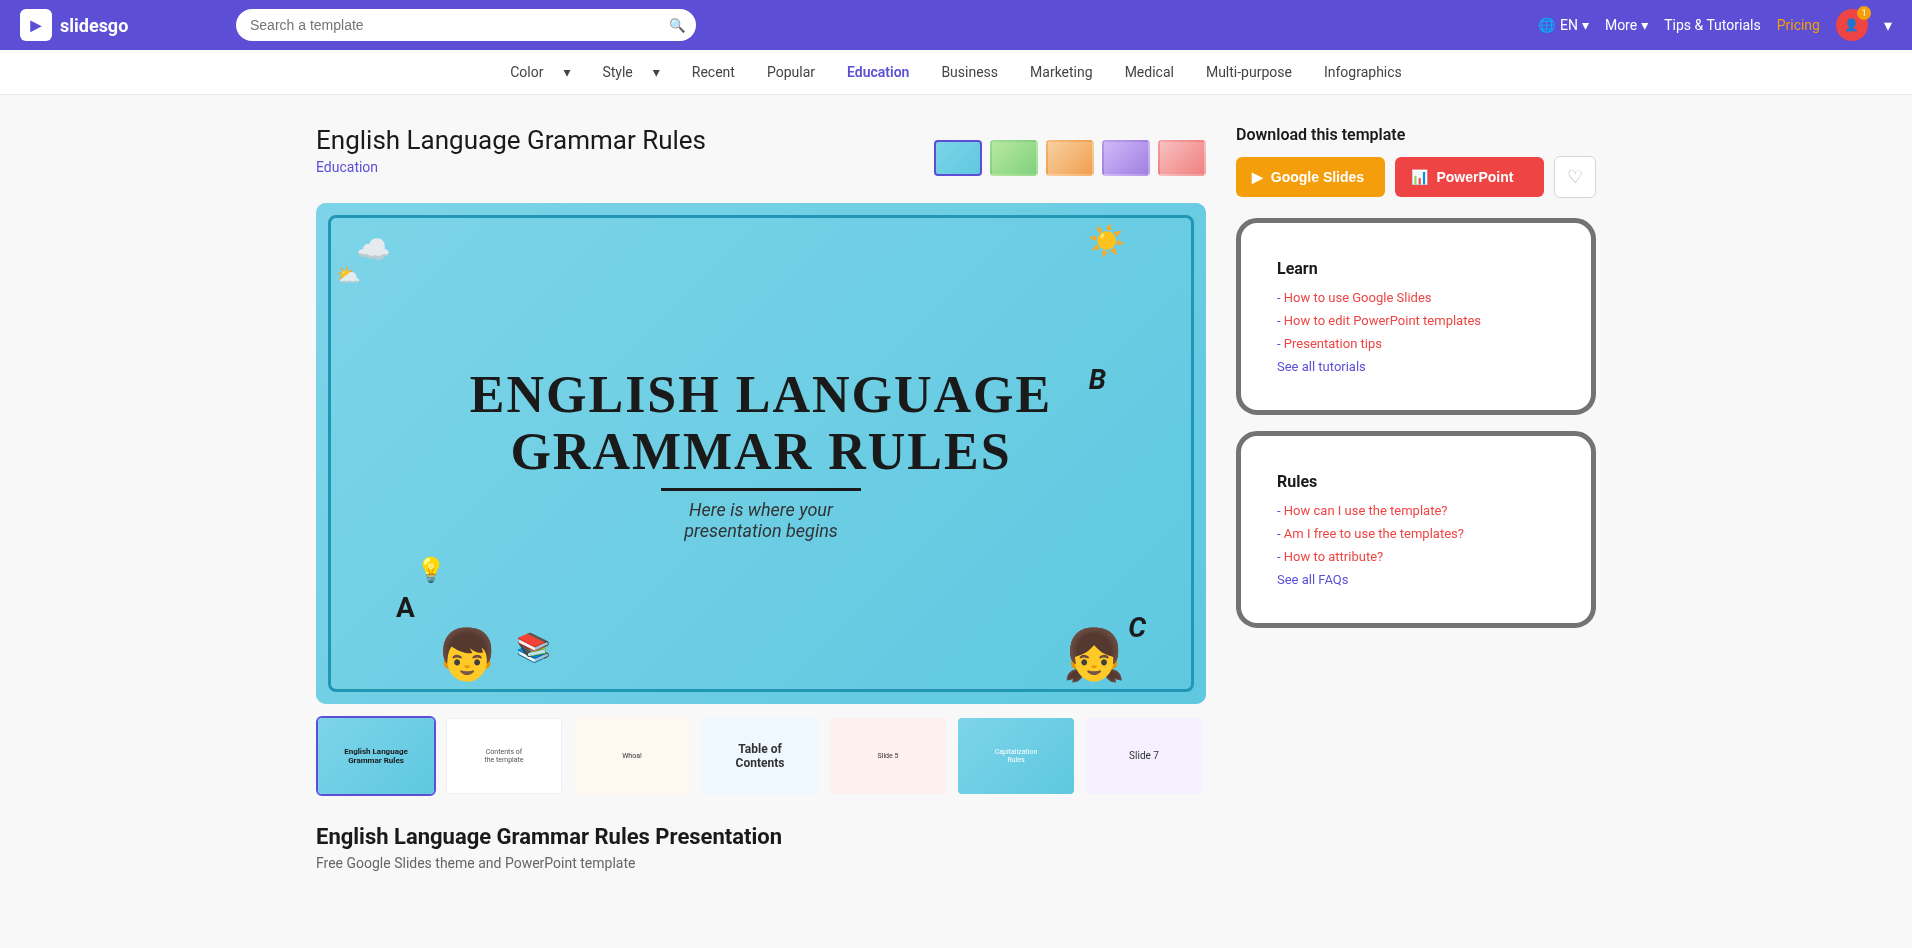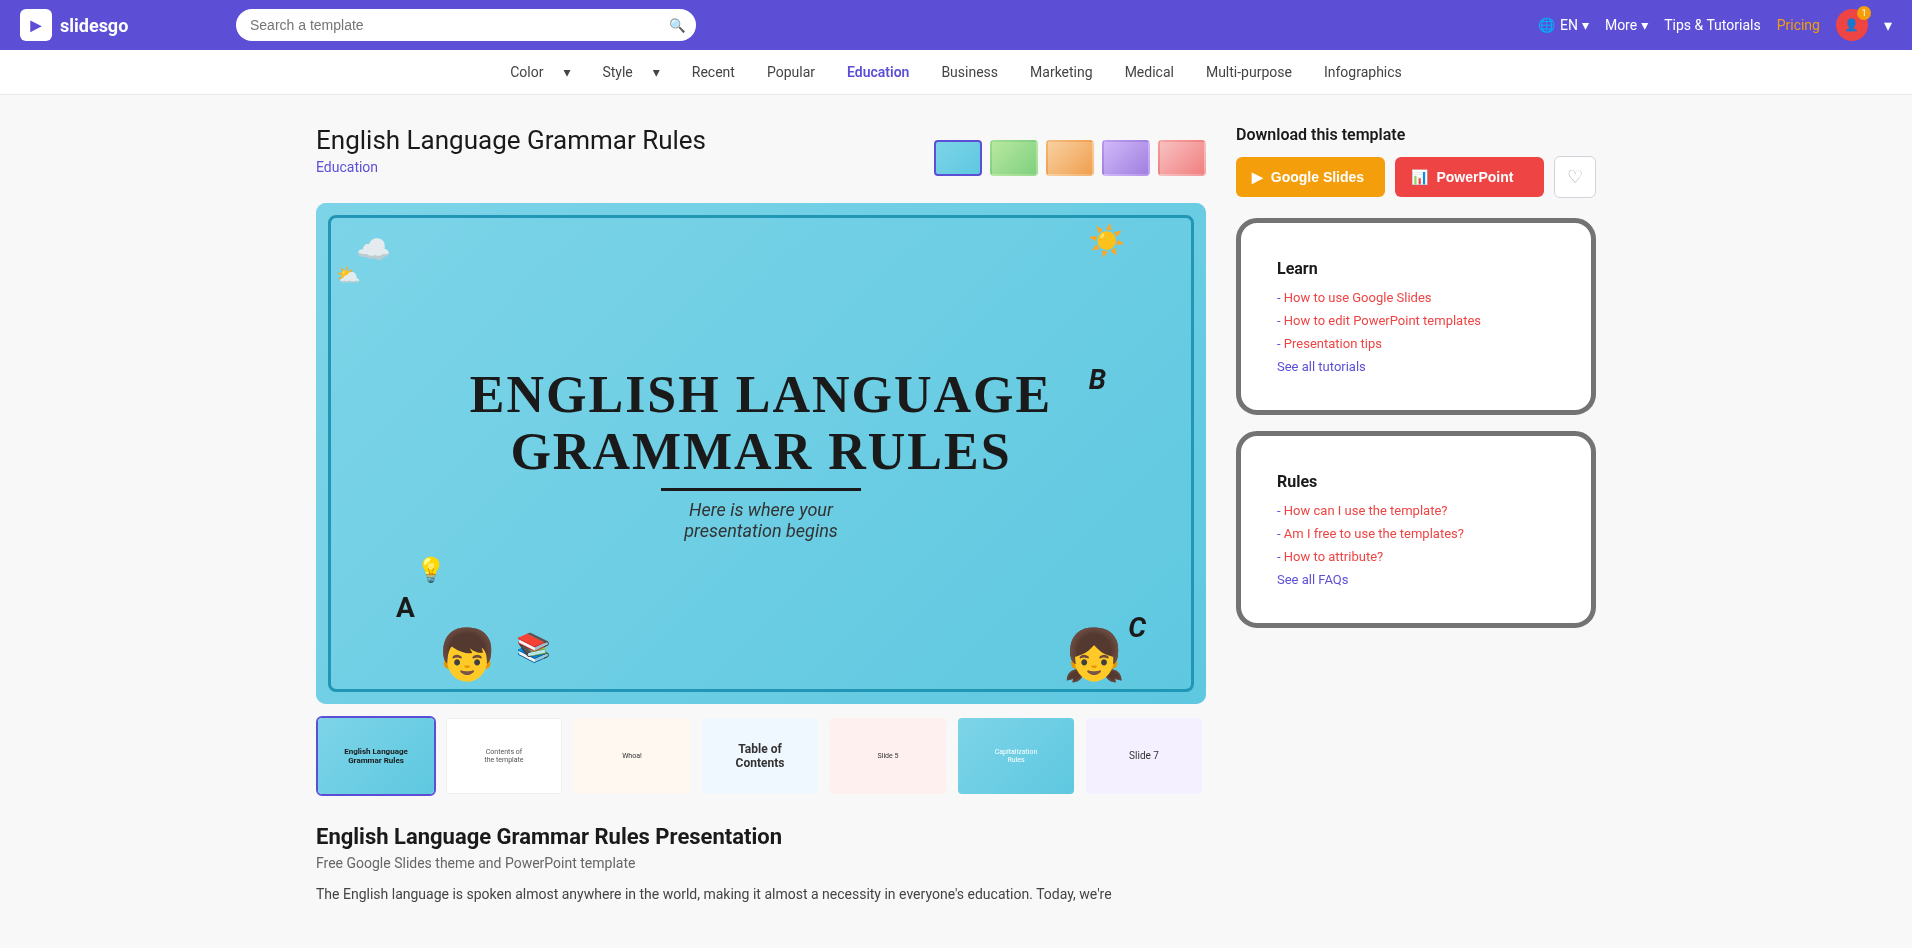--- a/index.html
+++ b/index.html
@@ -530,21 +530,20 @@
       <div class="thumb-item">
         <div class="thumb-bg-6">Capitalization<br>Rules</div>
       </div>
       <div class="thumb-item">
         <div class="thumb-bg-7">Slide 7</div>
       </div>
     </div>
 
     <h2 class="desc-title">English Language Grammar Rules Presentation</h2>
     <p class="desc-subtitle">Free Google Slides theme and PowerPoint template</p>
-    <p class="desc-text">The English language is spoken almost anywhere in the world, making it almost a necessity in everyone's education. Today, we're</p>
   </div>
 
   <div class="right-col">
 
     <div class="download-box">
       <div class="download-title">Download this template</div>
       <div class="download-buttons">
         <button class="btn-gslides">
           <span>▶</span>
           <span>Google Slides</span>

